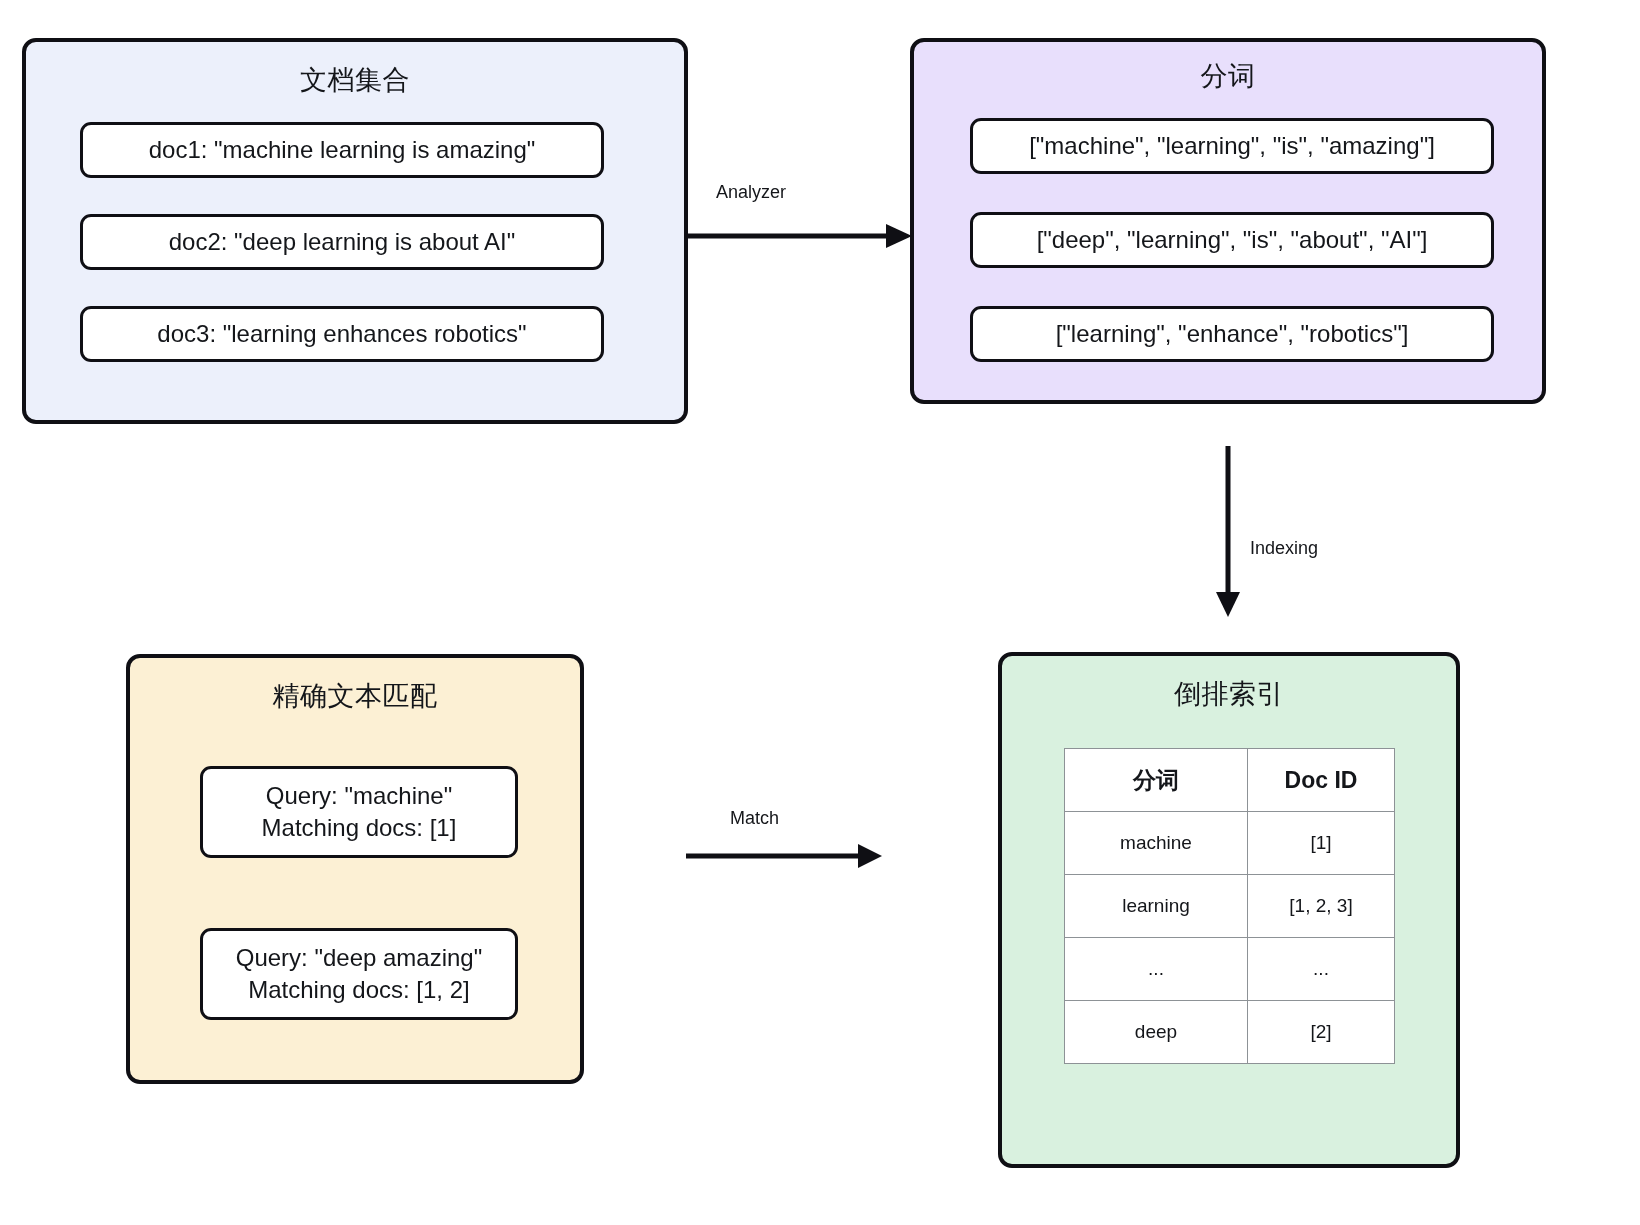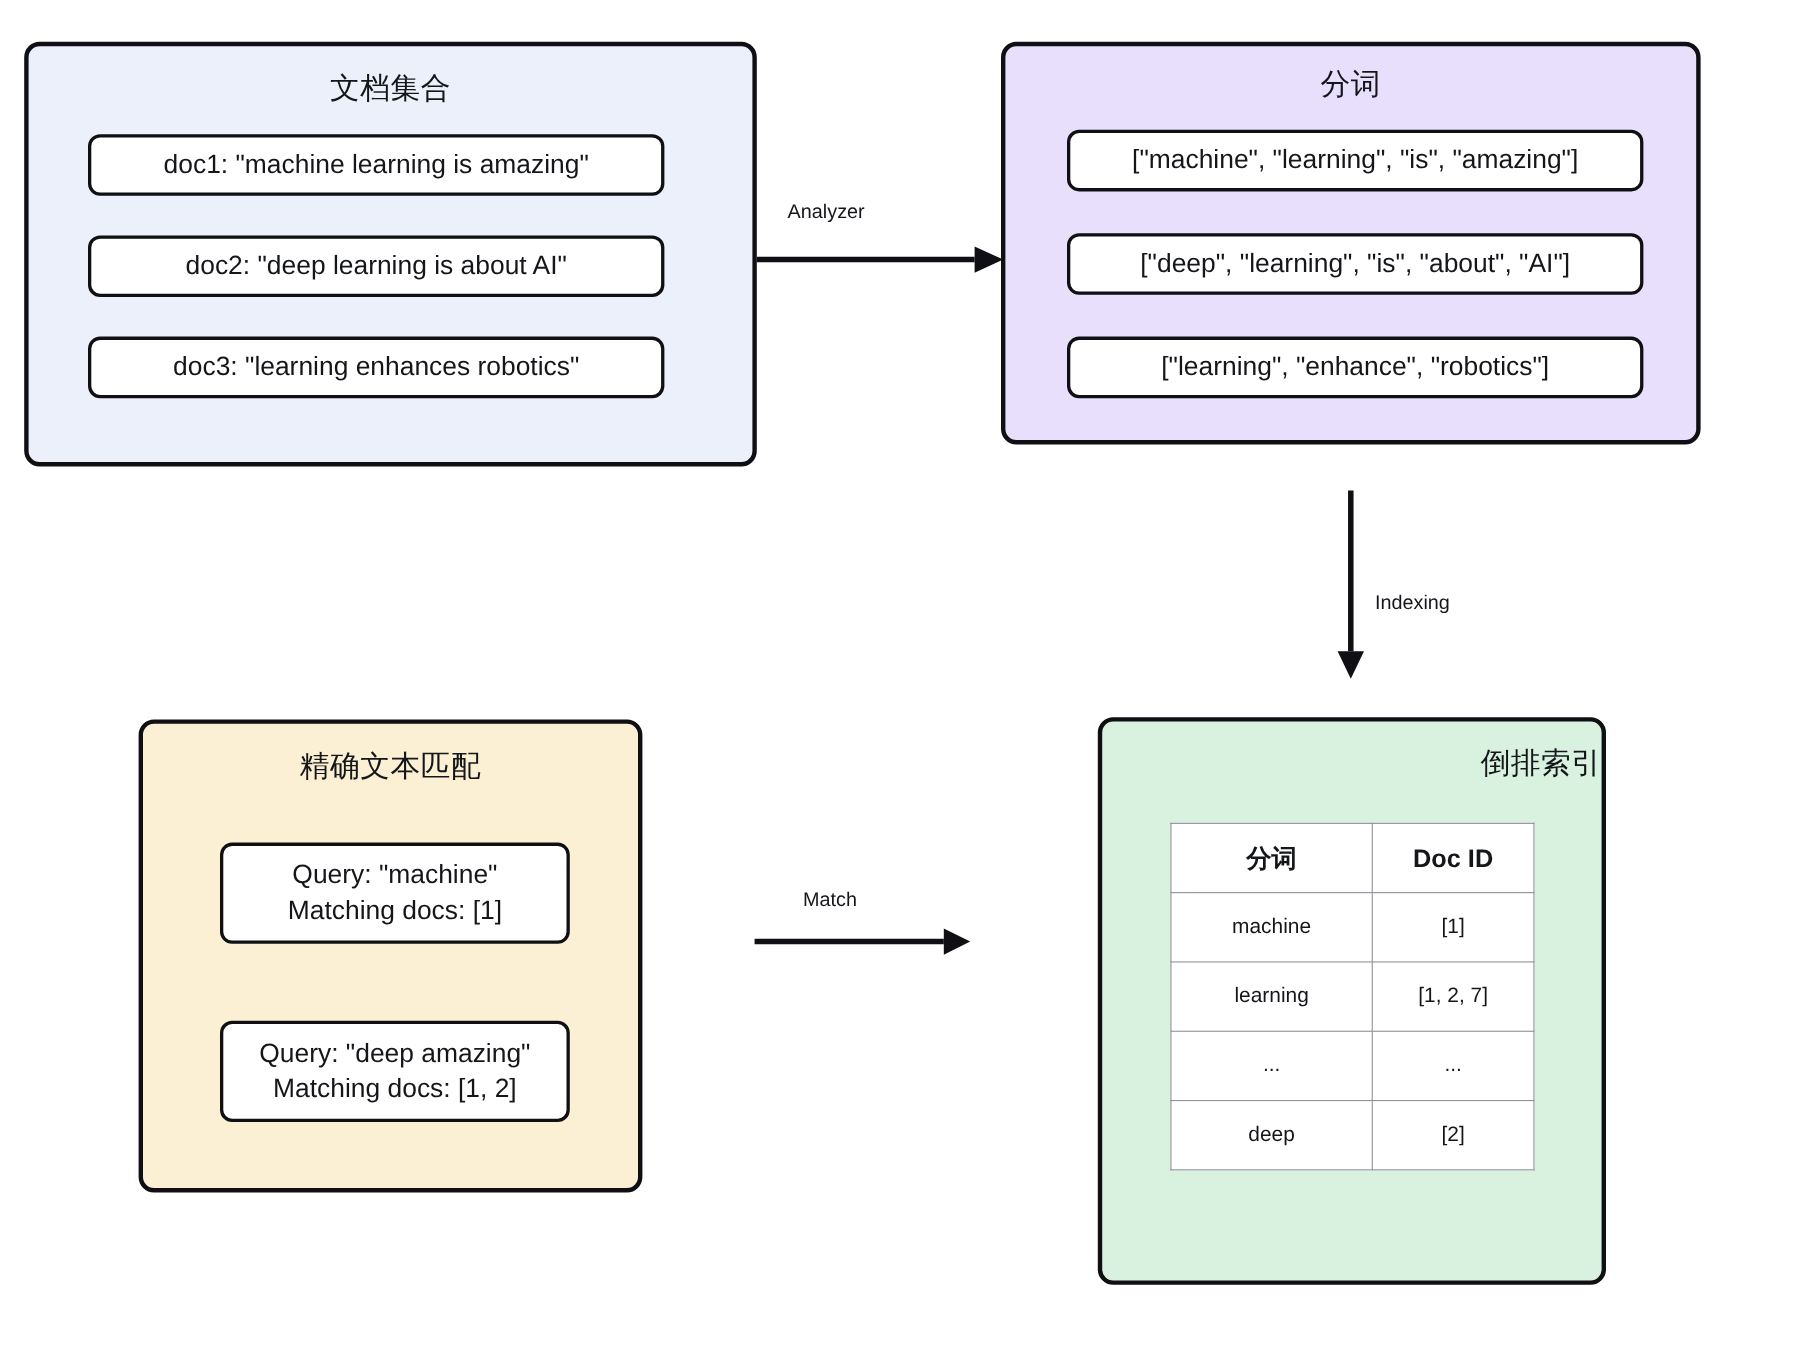--- a/index.html
+++ b/index.html
@@ -142,41 +142,41 @@
       <span class="node-line">Matching docs: [1]</span>
     </div>
 
     <div class="node" style="left: 70px; top: 270px; width: 318px; height: 92px;">
       <span class="node-line">Query: "deep amazing"</span>
       <span class="node-line">Matching docs: [1, 2]</span>
     </div>
   </div>
 
   <div class="group grp-index">
-    <div class="group-title" style="top: 22px; text-align: right;">倒排索引</div>
+    <div class="group-title" style="top: 22px;">倒排索引</div>
 
     <table class="idx-table" style="left: 62px; top: 92px;">
       <colgroup>
         <col class="c-term">
         <col class="c-doc">
       </colgroup>
       <thead>
         <tr>
           <th>分词</th>
           <th>Doc ID</th>
         </tr>
       </thead>
       <tbody>
         <tr>
           <td>machine</td>
           <td>[1]</td>
         </tr>
         <tr>
           <td>learning</td>
-          <td>[1, 2, 7]</td>
+          <td>[1, 2, 3]</td>
         </tr>
         <tr>
           <td>...</td>
           <td>...</td>
         </tr>
         <tr>
           <td>deep</td>
           <td>[2]</td>
         </tr>
       </tbody>

